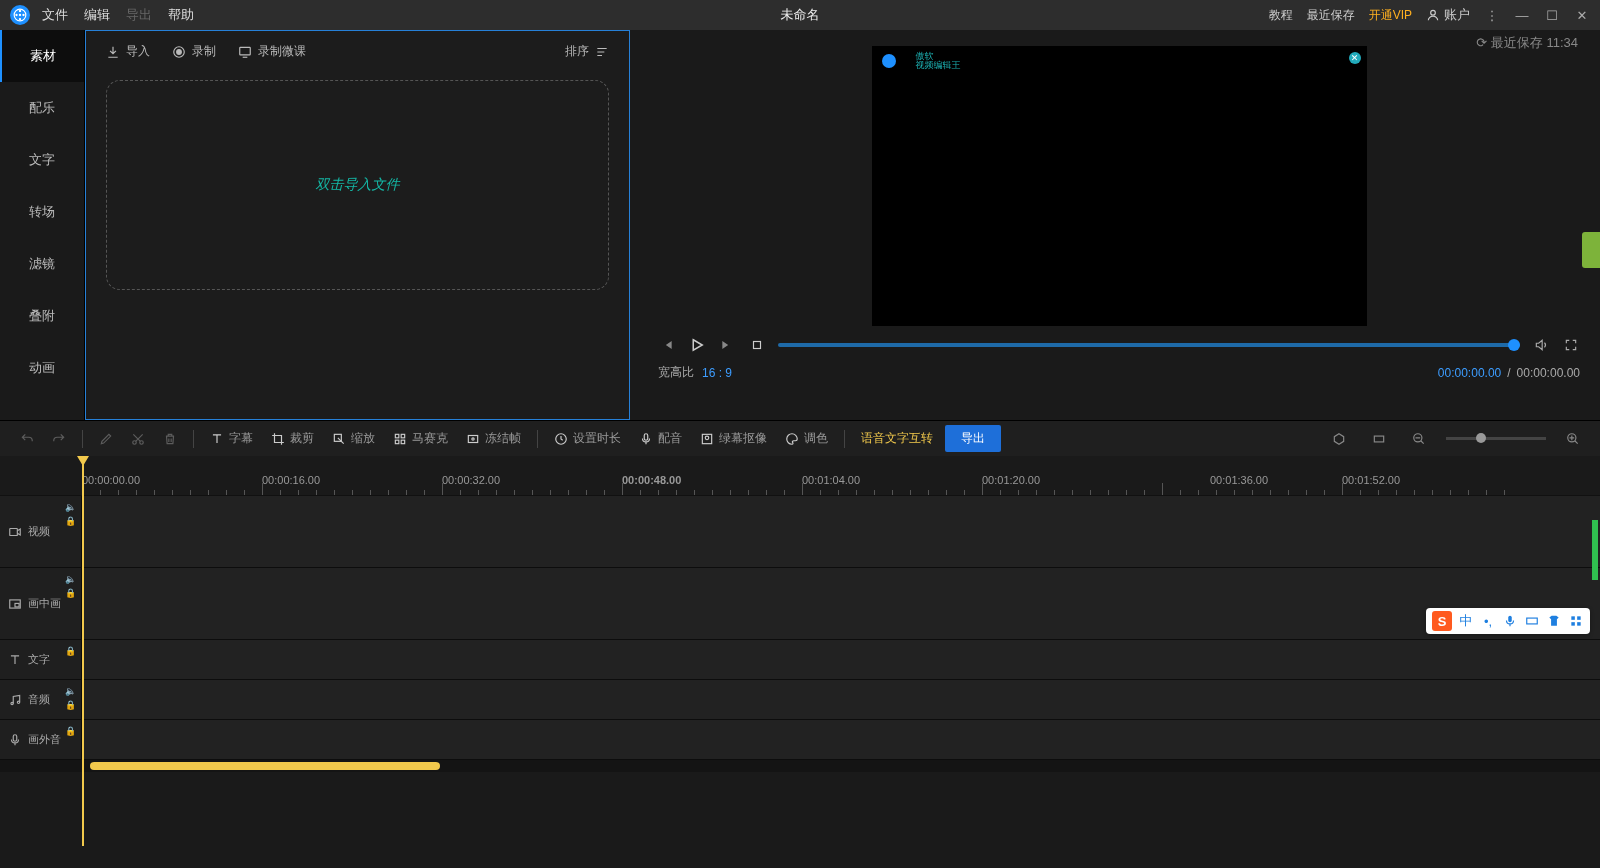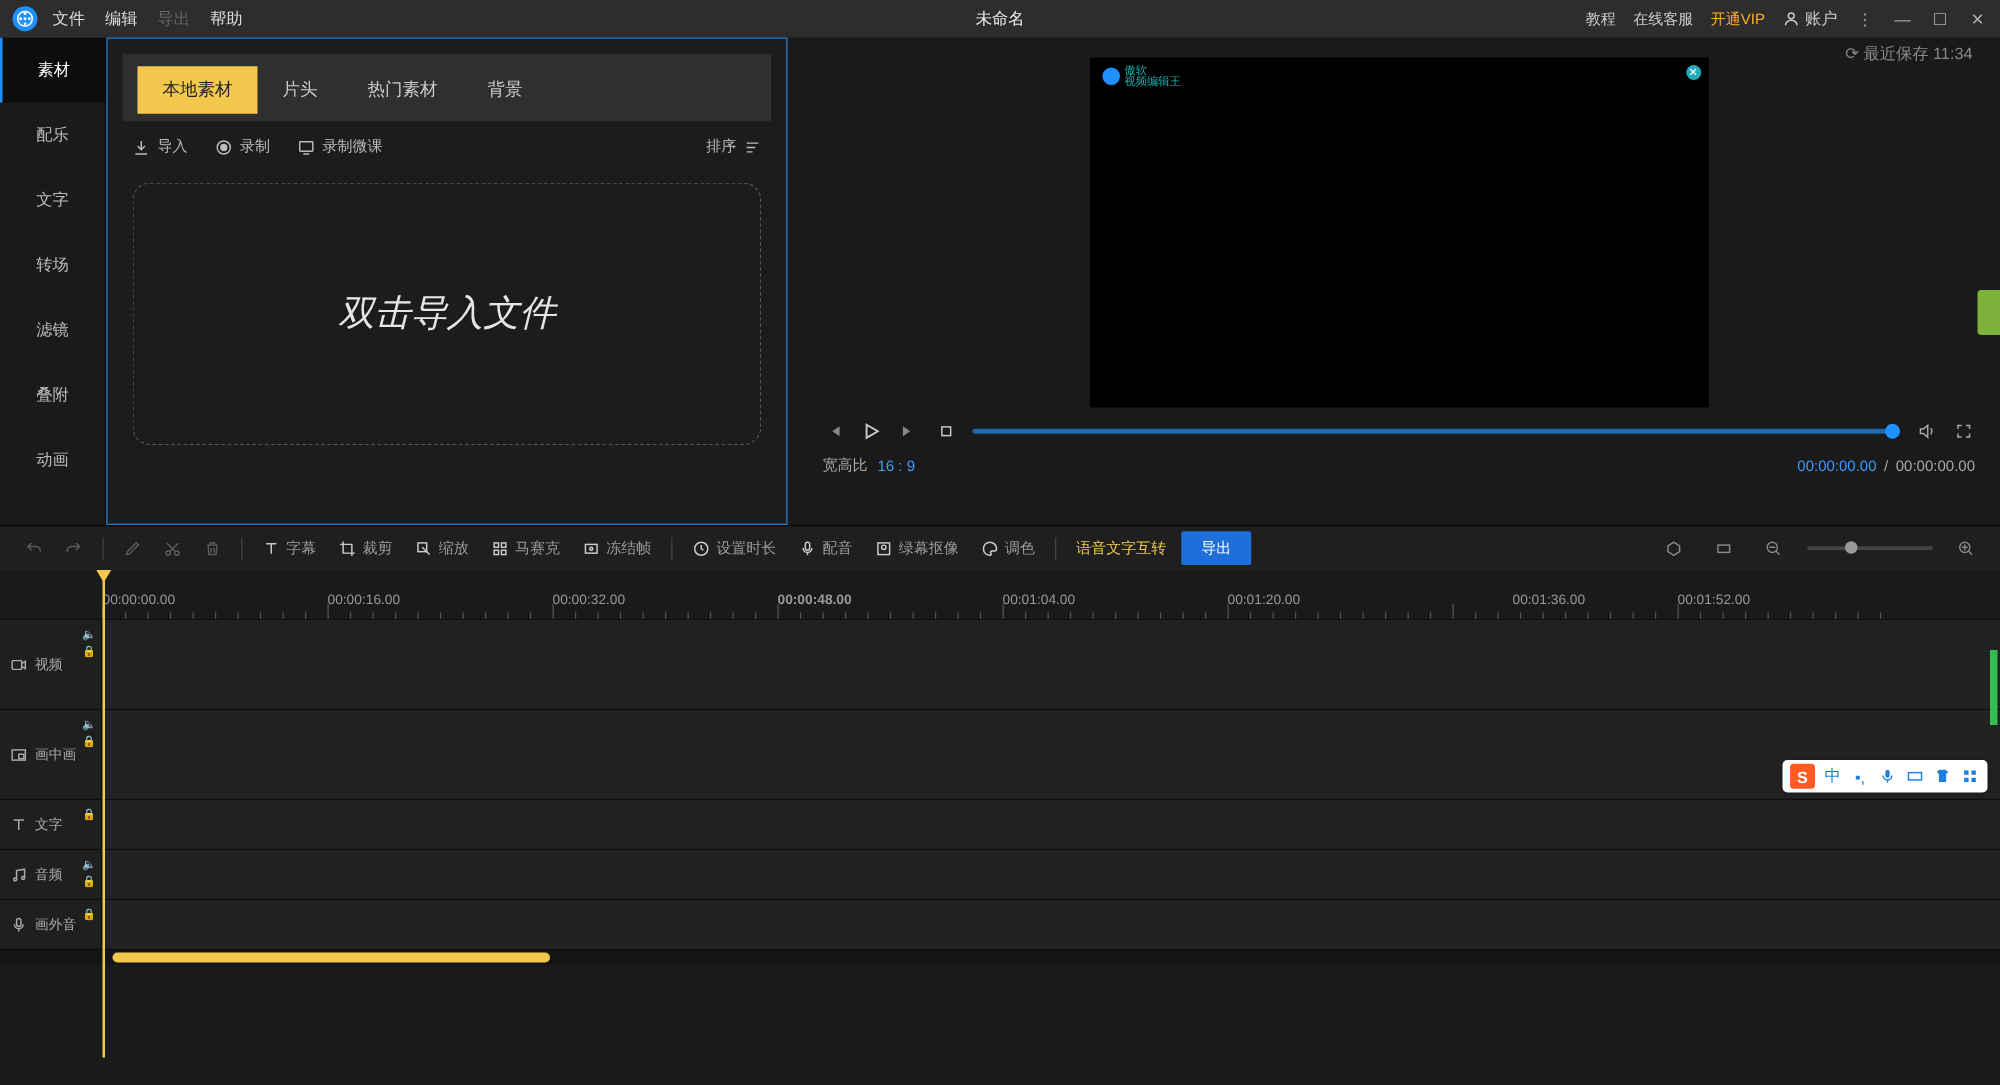--- a/index.html
+++ b/index.html
@@ -22,25 +22,25 @@
 .media-panel{width:545px;border:1px solid #2680d8;background:#1c1c1c;position:relative;}
 .media-tabs{display:flex;padding:10px 12px 6px;gap:0;background:#2f2f2f;margin:12px 12px 0;}
 .mt{padding:10px 20px;font-size:14px;color:#ccc;cursor:pointer;}
 .mt.active{background:#f2c94c;color:#222;font-weight:500;}
 .toolbar2{display:flex;align-items:center;padding:12px 20px;gap:22px;font-size:12px;color:#bbb;}
 .tb2{display:flex;align-items:center;gap:6px;cursor:pointer;}
 .sort{margin-left:auto;}
 .filter-row{display:flex;gap:24px;padding:4px 20px 10px;font-size:12px;}
 .fr{cursor:pointer;color:#bbb;}
 .fr.active{color:#3d9dff;text-decoration:underline;}
-.dropzone{margin:8px 20px 12px;height:210px;border:1px dashed #555;border-radius:14px;display:flex;align-items:center;justify-content:center;color:#e5e5e5;font-style:italic;font-size:29px;}
+.dropzone{margin:8px 20px 12px;height:210px;border:1px dashed #555;border-radius:14px;display:flex;align-items:center;justify-content:center;color:#14b8a6;font-style:italic;font-size:14px;}
 .preview{flex:1;background:#1a1a1a;display:flex;flex-direction:column;padding:10px 4px 4px 12px;}
 .save-info{position:absolute;right:22px;top:34px;font-size:13px;color:#888;}
 .video-area{width:495px;height:280px;background:#000;align-self:center;position:relative;margin-top:6px;}
-.wm{position:absolute;left:10px;top:6px;display:flex;align-items:center;gap:4px;}
+.wm{position:absolute;left:10px;top:6px;display:flex;align-items:center;gap:20px;}
 .wm .dot{width:14px;height:14px;border-radius:50%;background:#1e90ff;}
 .wm .txt{font-size:9px;color:#1caeb0;line-height:1;}
 .wm-close{position:absolute;right:6px;top:6px;width:12px;height:12px;border-radius:50%;background:#2ab;display:flex;align-items:center;justify-content:center;font-size:9px;color:#fff;}
 .play-ctrl{display:flex;align-items:center;gap:12px;padding:10px 16px 4px;}
 .pc-btn{width:18px;height:18px;display:flex;align-items:center;justify-content:center;cursor:pointer;color:#888;}
 .prog-full{position:relative;flex:1;height:4px;background:#1e6aa8;border-radius:2px;}
 .prog-full .knob{position:absolute;right:0;top:-4px;width:12px;height:12px;border-radius:50%;background:#1e90ff;}
 .aspect-row{display:flex;align-items:center;padding:6px 16px;font-size:12px;color:#aaa;}
 .aspect-row .ar{color:#3d9dff;margin-left:8px;}
 .time-r{margin-left:auto;display:flex;gap:6px;}
@@ -89,21 +89,21 @@
         <circle cx="6" cy="12" r="2"></circle>
       </svg>
   </div>
   <span class="menu-item">文件</span>
   <span class="menu-item">编辑</span>
   <span class="menu-item disabled">导出</span>
   <span class="menu-item">帮助</span>
   <div class="title-center">未命名</div>
   <div class="title-right">
     <span class="link">教程</span>
-    <span class="link">在线客服</span>
+    <span class="link">最近保存</span>
     <span class="link vip">开通VIP</span>
     <span class="acct">
       <svg class="ic" viewBox="0 0 24 24" fill="none" stroke="#ccc" stroke-width="2">
           <circle cx="12" cy="8" r="4"></circle>
           <path d="M4 21c0-4 4-7 8-7s8 3 8 7"></path>
         </svg>
       <span>账户</span>
     </span>
     <span class="win-btn">⋮</span>
     <span class="win-btn">—</span>
@@ -119,26 +119,20 @@
     <div class="rail-item active">素材</div>
     <div class="rail-item">配乐</div>
     <div class="rail-item">文字</div>
     <div class="rail-item">转场</div>
     <div class="rail-item">滤镜</div>
     <div class="rail-item">叠附</div>
     <div class="rail-item">动画</div>
   </div>
 
   <div class="media-panel">
-    <div class="media-tabs">
-      <div class="mt active">本地素材</div>
-      <div class="mt">片头</div>
-      <div class="mt">热门素材</div>
-      <div class="mt">背景</div>
-    </div>
     <div class="toolbar2">
       <div class="tb2">
         <svg class="ic" viewBox="0 0 24 24" fill="none" stroke="#bbb" stroke-width="2">
             <path d="M12 3v12m-5-5 5 5 5-5M4 21h16"></path>
           </svg>
         <span>导入</span>
       </div>
       <div class="tb2">
         <svg class="ic" viewBox="0 0 24 24" fill="none" stroke="#bbb" stroke-width="2">
             <circle cx="12" cy="12" r="9"></circle>

